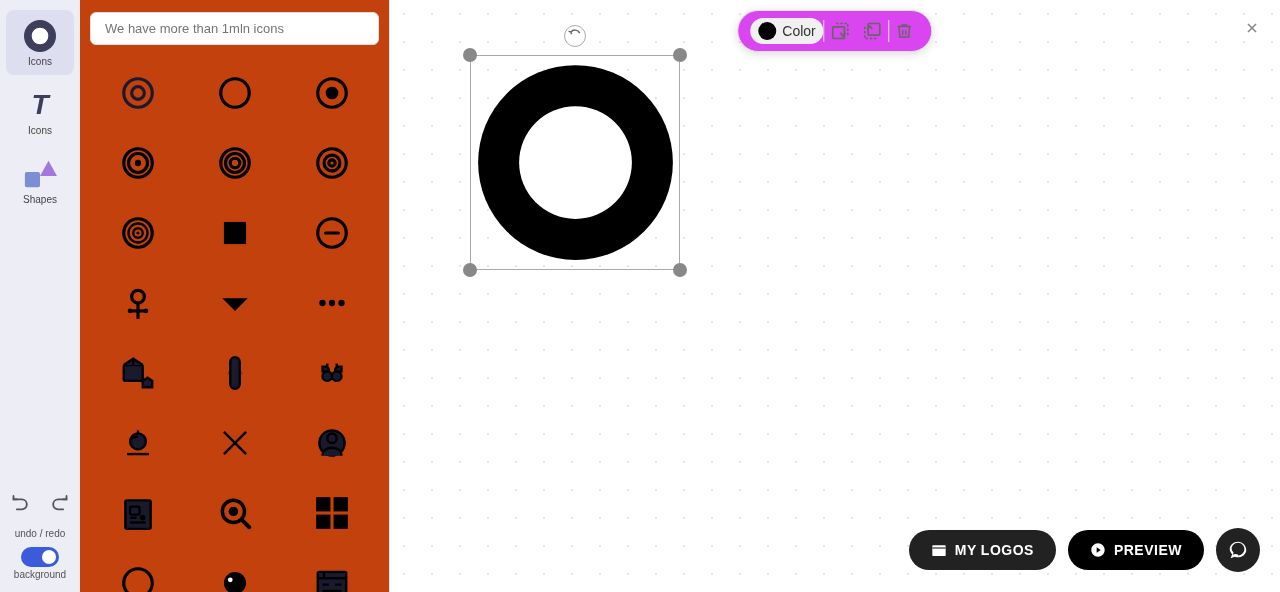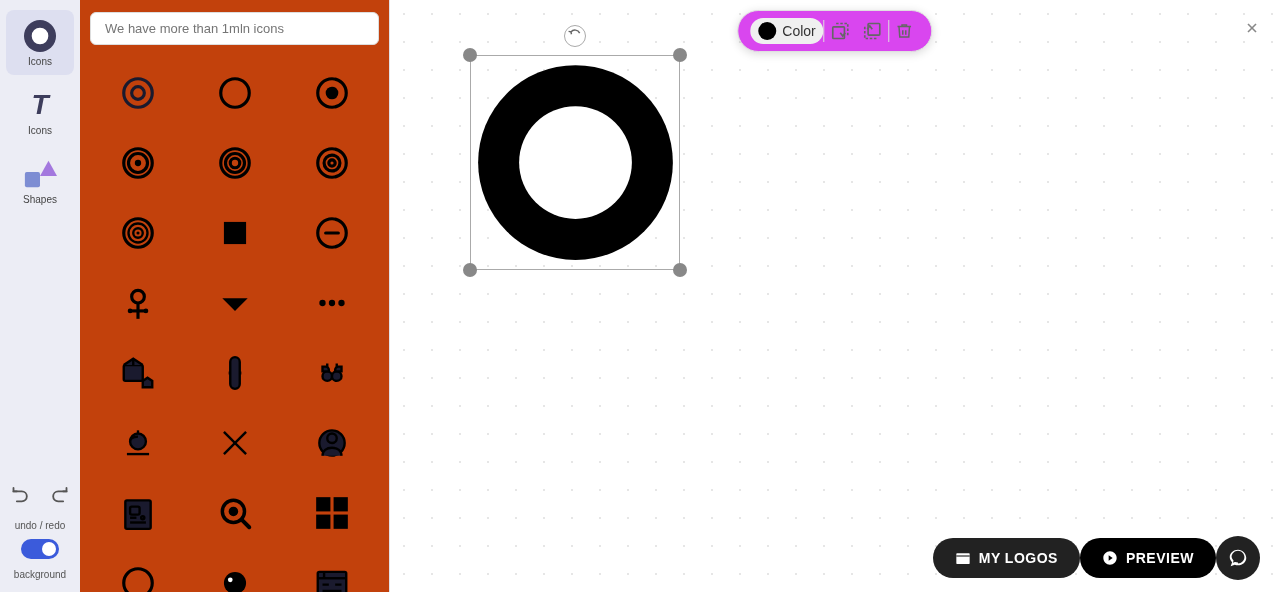--- a/index.html
+++ b/index.html
@@ -93,21 +93,21 @@
     }
     .undo-label {
       font-size: 10px;
       color: #555;
       text-align: center;
     }
     .toggle-wrap {
       display: flex;
       flex-direction: column;
       align-items: center;
-      gap: 10px;
+      gap: 2px;
     }
     .toggle {
       width: 38px;
       height: 20px;
       background: #3b5bdb;
       border-radius: 10px;
       position: relative;
       cursor: pointer;
     }
     .toggle::after {
@@ -319,23 +319,24 @@
       color: #888;
       display: flex;
       align-items: center;
       justify-content: center;
       border-radius: 50%;
     }
 
     
     .bottom-actions {
       position: absolute;
-      bottom: 12px;
+      bottom: 20px;
       right: 20px;
       display: flex;
+      gap: 12px;
       align-items: center;
       justify-content: center;
     }
     .my-logos-btn {
       background: #222;
       color: #fff;
       border: none;
       border-radius: 24px;
       padding: 12px 22px;
       font-size: 14px;

